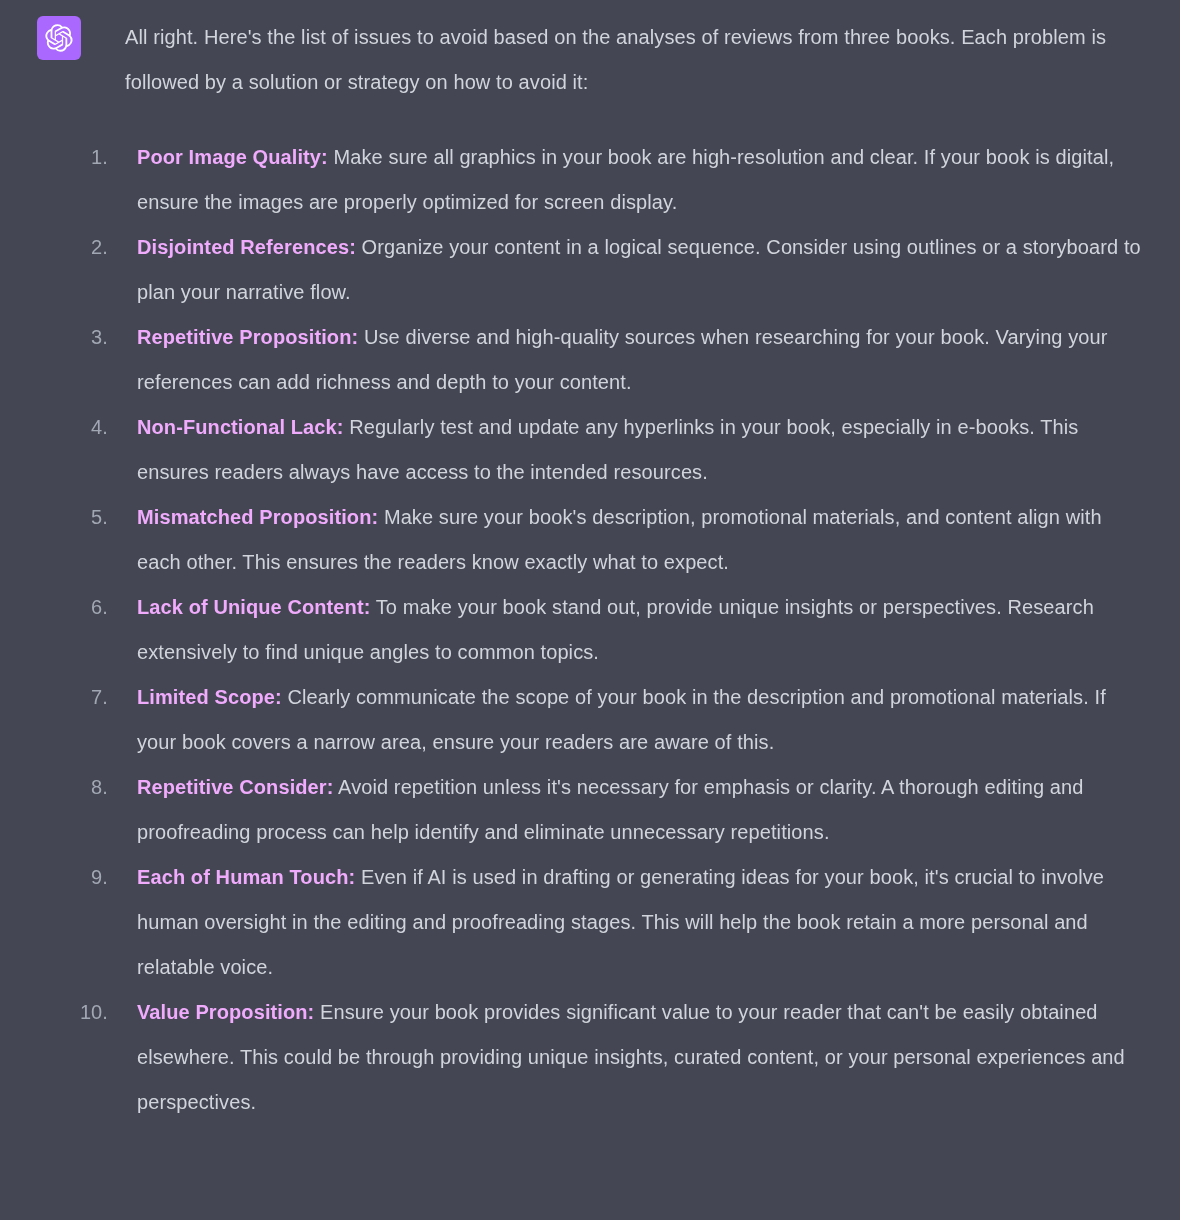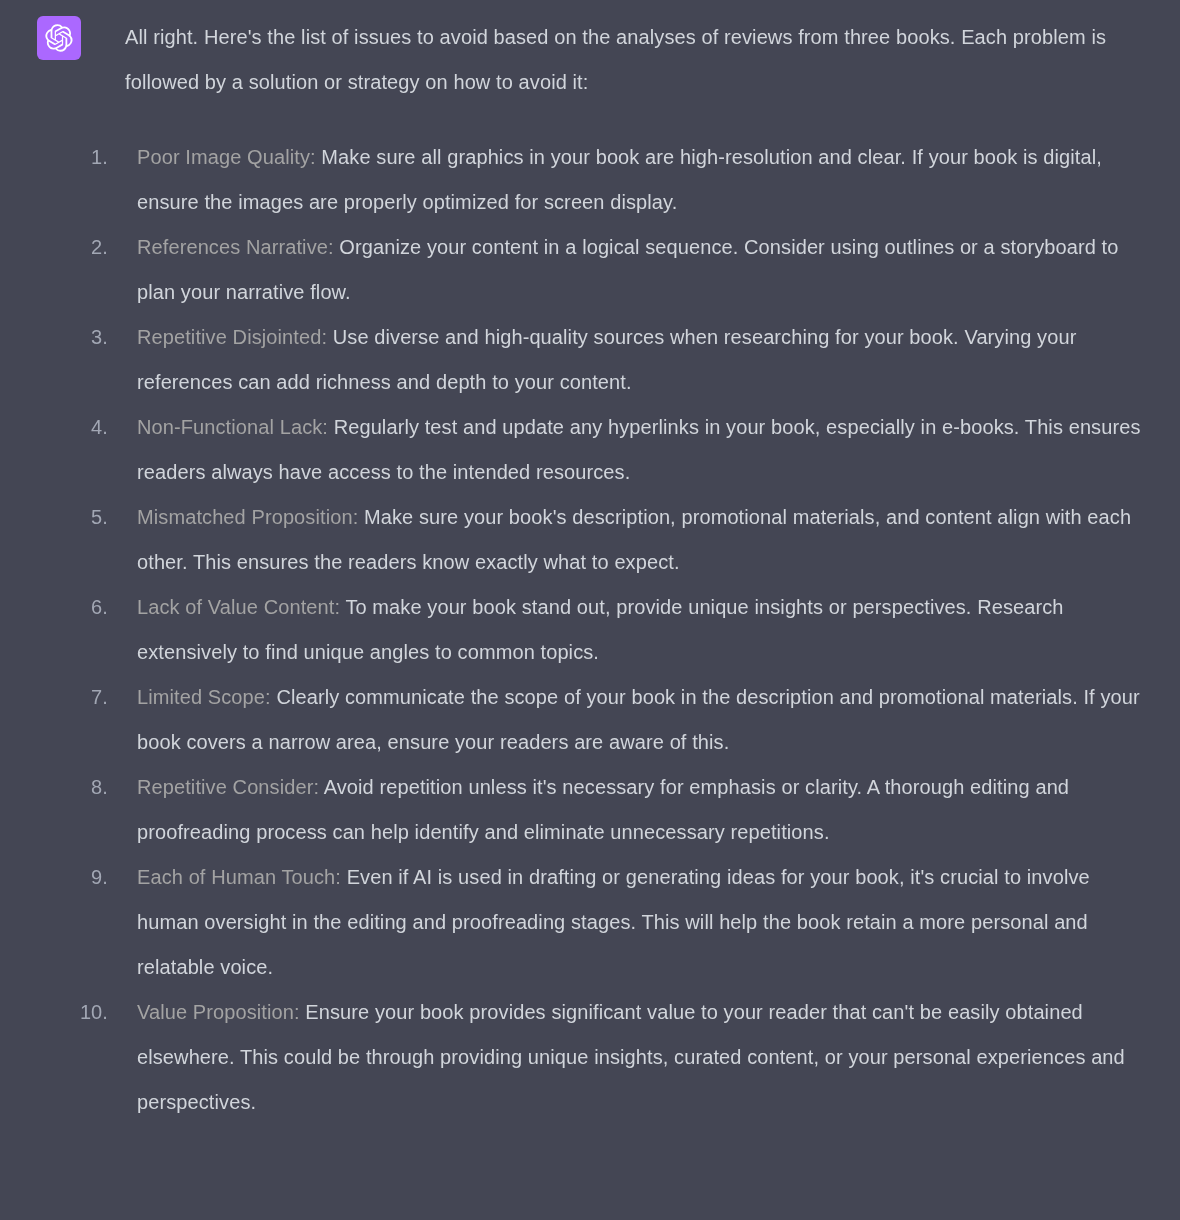--- a/index.html
+++ b/index.html
@@ -48,22 +48,22 @@
   }
   .item-number {
     position: absolute;
     left: -77px;
     top: 0;
     width: 60px;
     text-align: right;
     color: #A2A7B4;
   }
   .item-title {
-    font-weight: 400;
-    color: #a3a3a3;
+    font-weight: 700;
+    color: #f0abfc;
   }
 </style>
 </head>
 <body>
 
 <div class="message-row">
   <div class="avatar">
     <svg viewBox="0 0 41 41" xmlns="http://www.w3.org/2000/svg">
       <path fill="#FFFFFF" d="M37.532 16.87a9.963 9.963 0 0 0-.856-8.184 10.078 10.078 0 0 0-10.855-4.835A9.964 9.964 0 0 0 18.306.5a10.079 10.079 0 0 0-9.614 6.977 9.967 9.967 0 0 0-6.664 4.834 10.08 10.08 0 0 0 1.24 11.817 9.965 9.965 0 0 0 .856 8.185 10.079 10.079 0 0 0 10.855 4.835 9.965 9.965 0 0 0 7.516 3.35 10.078 10.078 0 0 0 9.617-6.981 9.967 9.967 0 0 0 6.663-4.834 10.079 10.079 0 0 0-1.243-11.813ZM22.498 37.886a7.474 7.474 0 0 1-4.799-1.735c.061-.033.168-.091.237-.134l7.964-4.6a1.294 1.294 0 0 0 .655-1.134V19.054l3.366 1.944a.12.12 0 0 1 .066.092v9.299a7.505 7.505 0 0 1-7.49 7.496ZM6.392 31.006a7.471 7.471 0 0 1-.894-5.023c.06.036.162.099.237.141l7.964 4.6a1.297 1.297 0 0 0 1.308 0l9.724-5.614v3.888a.12.12 0 0 1-.048.103l-8.051 4.649a7.504 7.504 0 0 1-10.24-2.744ZM4.297 13.62A7.469 7.469 0 0 1 8.2 10.333c0 .068-.004.19-.004.274v9.201a1.294 1.294 0 0 0 .654 1.132l9.723 5.614-3.366 1.944a.12.12 0 0 1-.114.01L7.04 23.856a7.504 7.504 0 0 1-2.743-10.237Zm27.658 6.437-9.724-5.615 3.367-1.943a.121.121 0 0 1 .113-.01l8.052 4.648a7.498 7.498 0 0 1-1.158 13.528v-9.476a1.293 1.293 0 0 0-.65-1.132Zm3.35-5.043c-.059-.037-.162-.099-.236-.141l-7.965-4.6a1.298 1.298 0 0 0-1.308 0l-9.723 5.614v-3.888a.12.12 0 0 1 .048-.103l8.05-4.645a7.497 7.497 0 0 1 11.135 7.763Zm-21.063 6.929-3.367-1.944a.12.12 0 0 1-.065-.092v-9.299a7.497 7.497 0 0 1 12.293-5.756 6.94 6.94 0 0 0-.236.134l-7.965 4.6a1.294 1.294 0 0 0-.654 1.132l-.006 11.225Zm1.829-3.943 4.33-2.501 4.332 2.5v5l-4.331 2.5-4.331-2.5Z"></path>
     </svg>
@@ -73,41 +73,41 @@
     <p class="intro">All right. Here's the list of issues to avoid based on the analyses of reviews from three books. Each problem is followed by a solution or strategy on how to avoid it:</p>
 
     <ol class="issues-list">
       <li>
         <span class="item-number">1.</span>
         <span class="item-title">Poor Image Quality:</span>
         <span>Make sure all graphics in your book are high-resolution and clear. If your book is digital, ensure the images are properly optimized for screen display.</span>
       </li>
       <li>
         <span class="item-number">2.</span>
-        <span class="item-title">References Narrative:</span>
+        <span class="item-title">Disjointed References:</span>
         <span>Organize your content in a logical sequence. Consider using outlines or a storyboard to plan your narrative flow.</span>
       </li>
       <li>
         <span class="item-number">3.</span>
-        <span class="item-title">Repetitive Disjointed:</span>
+        <span class="item-title">Repetitive Proposition:</span>
         <span>Use diverse and high-quality sources when researching for your book. Varying your references can add richness and depth to your content.</span>
       </li>
       <li>
         <span class="item-number">4.</span>
         <span class="item-title">Non-Functional Lack:</span>
         <span>Regularly test and update any hyperlinks in your book, especially in e-books. This ensures readers always have access to the intended resources.</span>
       </li>
       <li>
         <span class="item-number">5.</span>
         <span class="item-title">Mismatched Proposition:</span>
         <span>Make sure your book's description, promotional materials, and content align with each other. This ensures the readers know exactly what to expect.</span>
       </li>
       <li>
         <span class="item-number">6.</span>
-        <span class="item-title">Lack of Value Content:</span>
+        <span class="item-title">Lack of Unique Content:</span>
         <span>To make your book stand out, provide unique insights or perspectives. Research extensively to find unique angles to common topics.</span>
       </li>
       <li>
         <span class="item-number">7.</span>
         <span class="item-title">Limited Scope:</span>
         <span>Clearly communicate the scope of your book in the description and promotional materials. If your book covers a narrow area, ensure your readers are aware of this.</span>
       </li>
       <li>
         <span class="item-number">8.</span>
         <span class="item-title">Repetitive Consider:</span>

